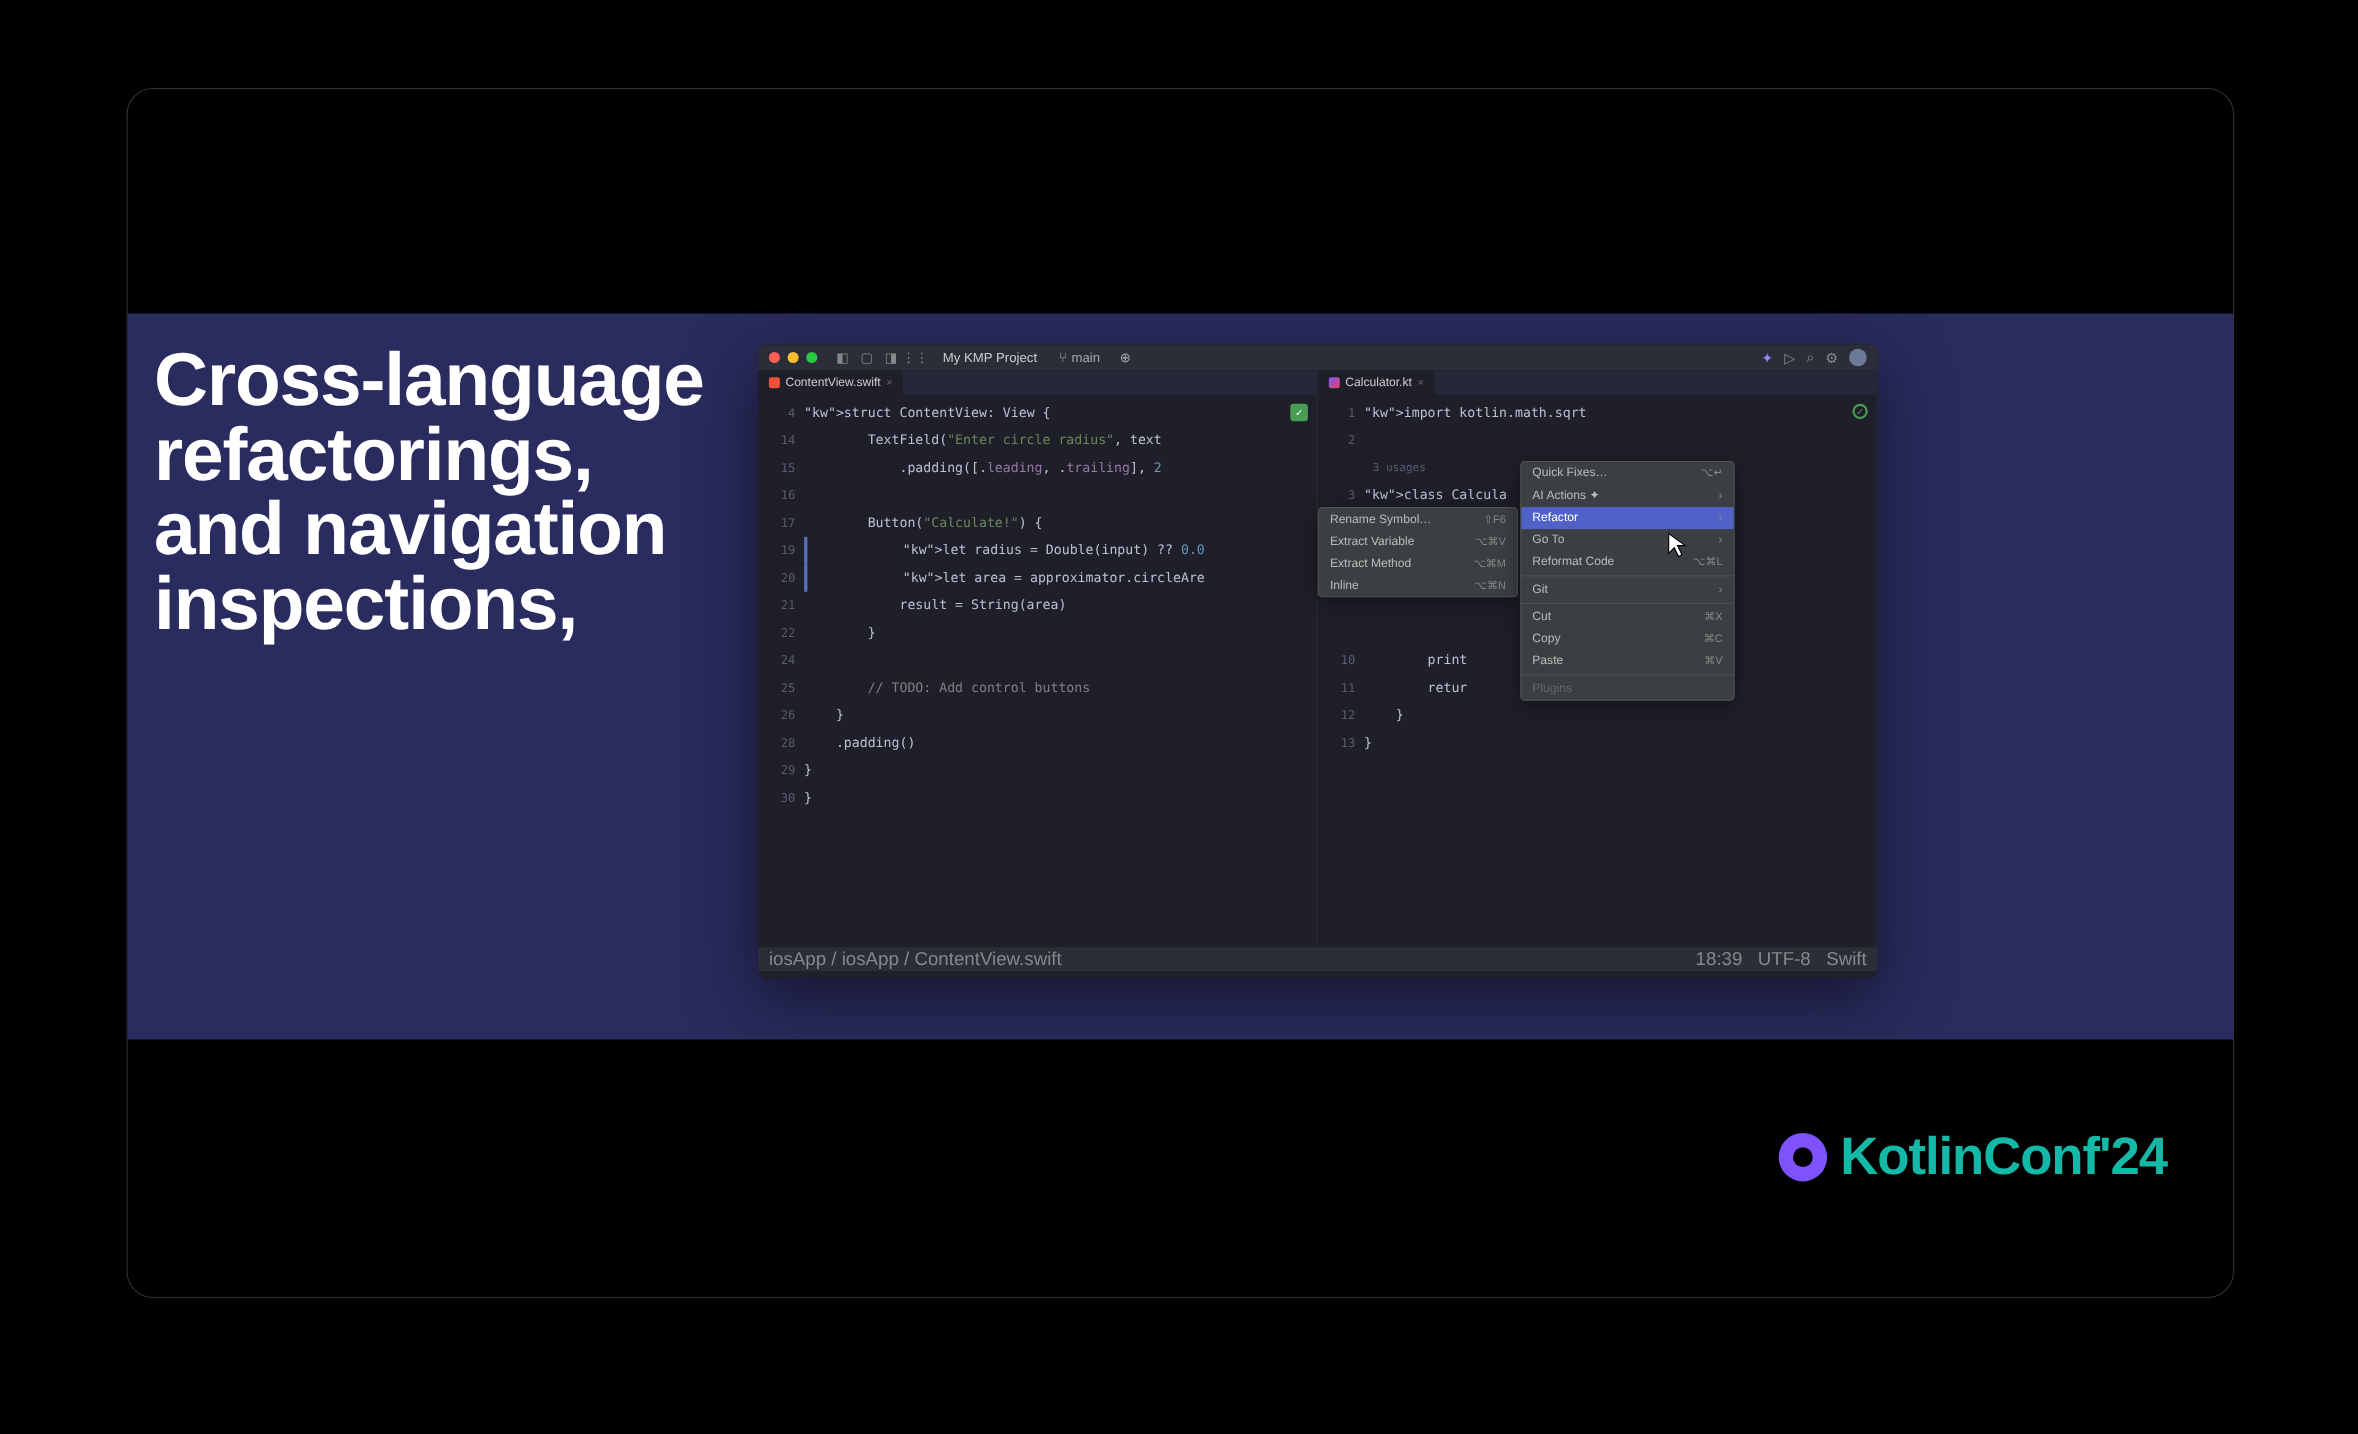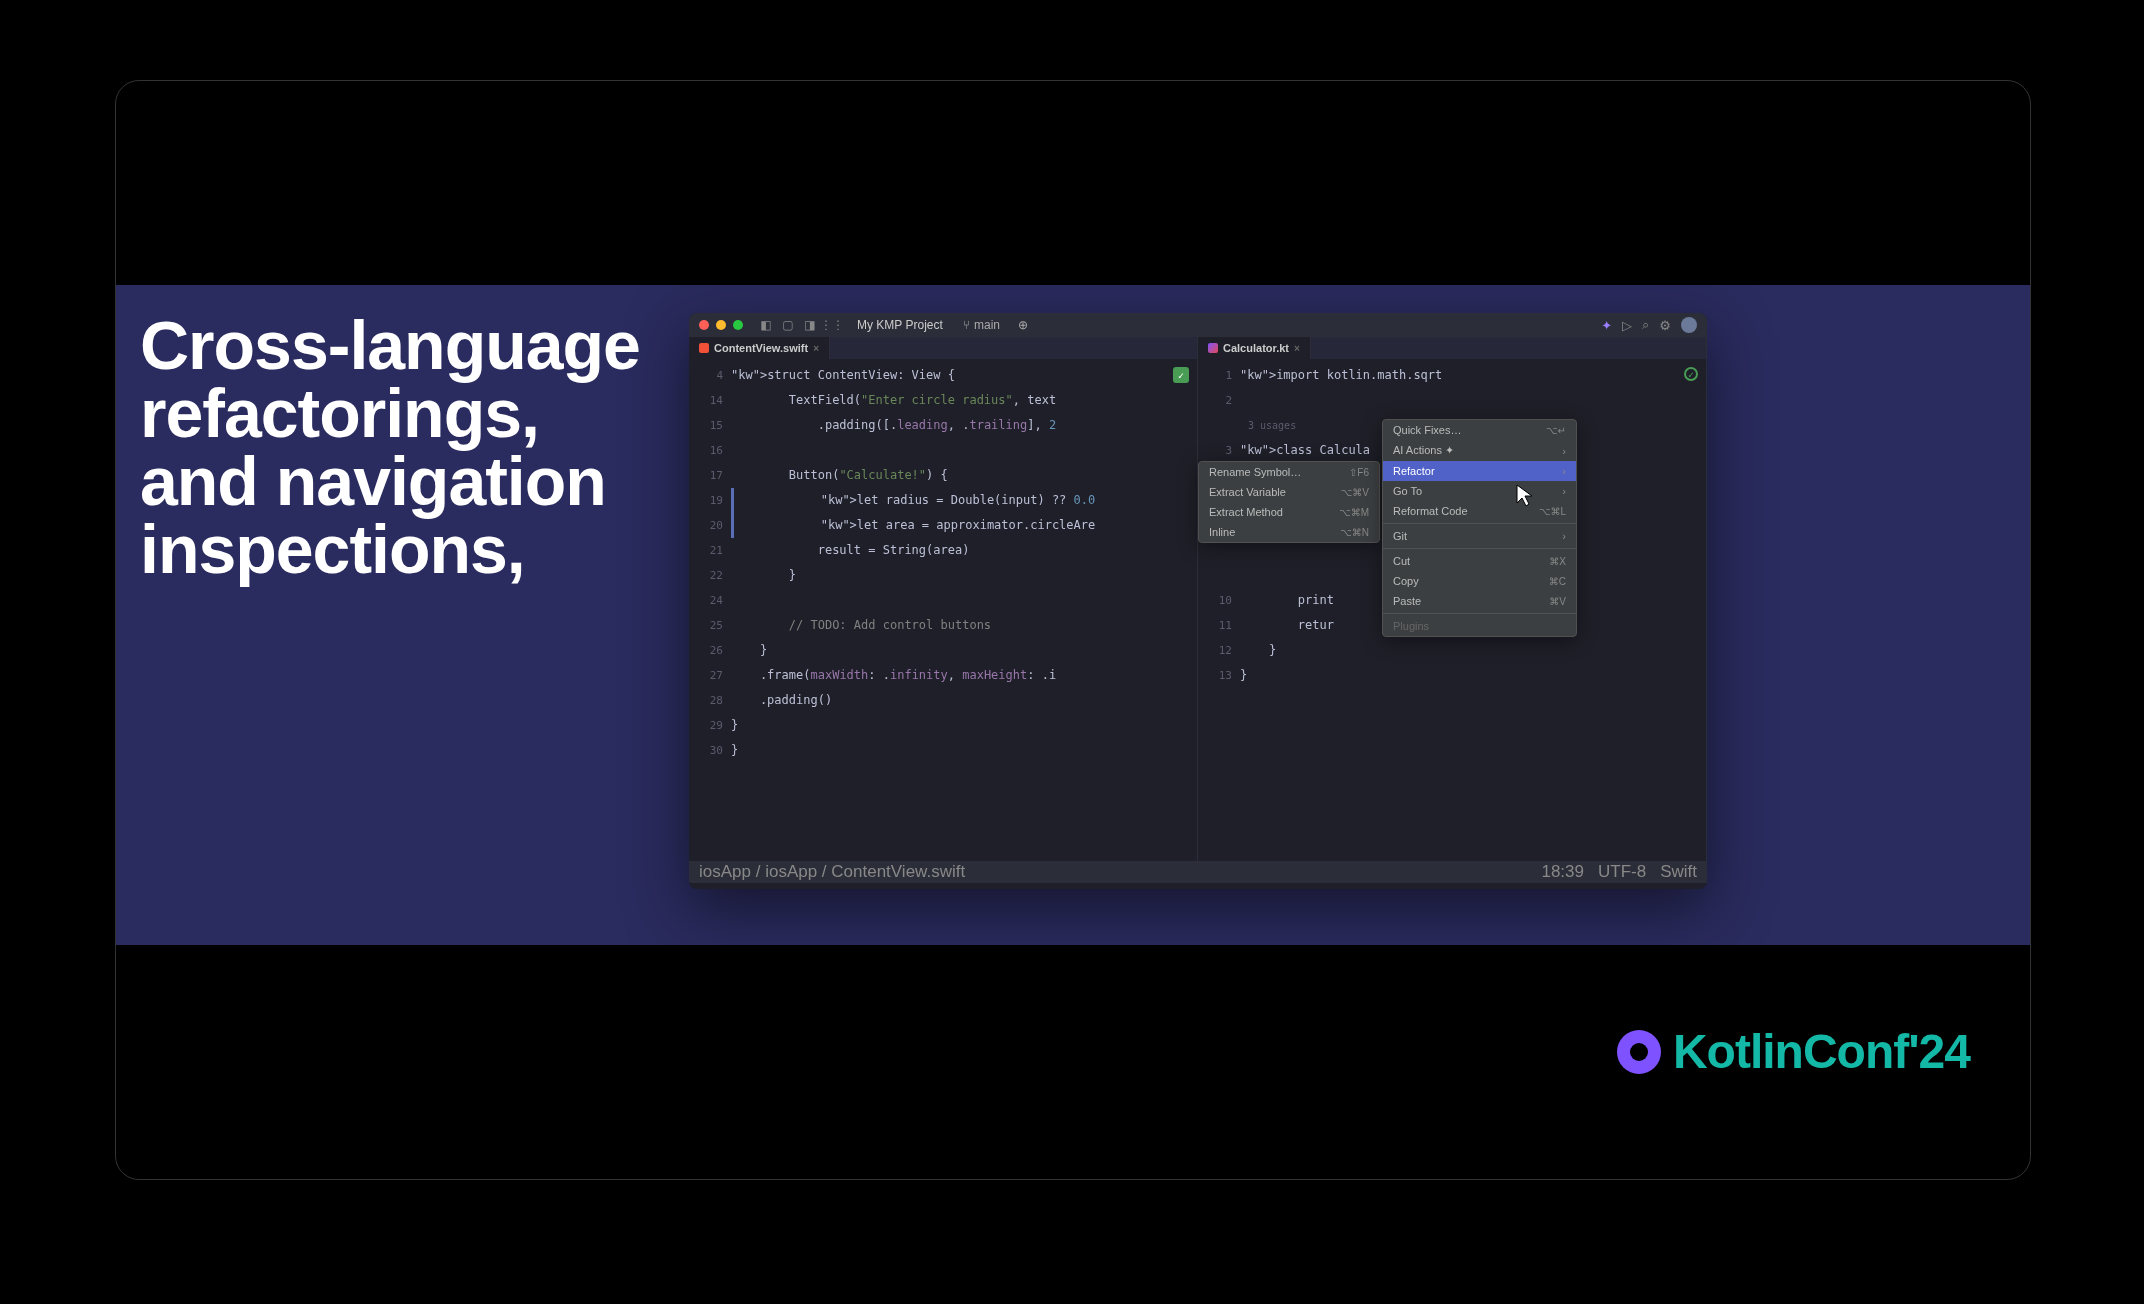--- a/index.html
+++ b/index.html
@@ -90,21 +90,20 @@
 .tab {
   background: #1e1f28;
   height: 22px;
   padding: 0 10px;
   display: flex;
   align-items: center;
   gap: 5px;
   font-size: 11px;
   color: #ccc;
   border-right: 1px solid #2b2d38;
-  font-weight: bold;
 }
 .tab-icon { width: 10px; height: 10px; border-radius: 2px; }
 .swift-icon { background: #f05138; }
 .kotlin-icon { background: linear-gradient(135deg, #7f52ff, #e44857); }
 .tab-close { color: #666; font-size: 10px; }
 .code-body {
   position: relative;
   font-family: 'Menlo', 'Monaco', monospace;
   font-size: 12px;
   line-height: 25px;
@@ -273,21 +272,20 @@
             <div class="code-line"><div class="gutter">15</div><div class="code-content">            .padding([.<span class="param">leading</span>, .<span class="param">trailing</span>], <span class="num">2</span></div></div>
             <div class="code-line"><div class="gutter">16</div><div class="code-content"></div></div>
             <div class="code-line"><div class="gutter">17</div><div class="code-content">        Button(<span class="str">"Calculate!"</span>) {</div></div>
             <div class="code-line"><div class="gutter">19</div><div class="code-content line-border">            <span class="&lt;span">"kw"</span>&gt;let radius = Double(input) ?? <span class="num">0.0</span></div></div>
             <div class="code-line"><div class="gutter">20</div><div class="code-content line-border">            <span class="&lt;span">"kw"</span>&gt;let area = approximator.circleAre</div></div>
             <div class="code-line"><div class="gutter">21</div><div class="code-content">            result = String(area)</div></div>
             <div class="code-line"><div class="gutter">22</div><div class="code-content">        }</div></div>
             <div class="code-line"><div class="gutter">24</div><div class="code-content"></div></div>
             <div class="code-line"><div class="gutter">25</div><div class="code-content">        <span class="comment">// TODO: Add control buttons</span></div></div>
             <div class="code-line"><div class="gutter">26</div><div class="code-content">    }</div></div>
-            <div class="code-line"><div class="gutter">27</div><div class="code-content">    .frame(<span class="param">maxWidth</span>: .<span class="param">infinity</span>, <span class="param">maxHeight</span>: .i</div></div>
             <div class="code-line"><div class="gutter">28</div><div class="code-content">    .padding()</div></div>
             <div class="code-line"><div class="gutter">29</div><div class="code-content">}</div></div>
             <div class="code-line"><div class="gutter">30</div><div class="code-content">}</div></div>
           </div>
       </div>
 
       <div class="pane">
         <div class="tab-bar">
           <div class="tab">
             <span class="tab-icon kotlin-icon"></span>

